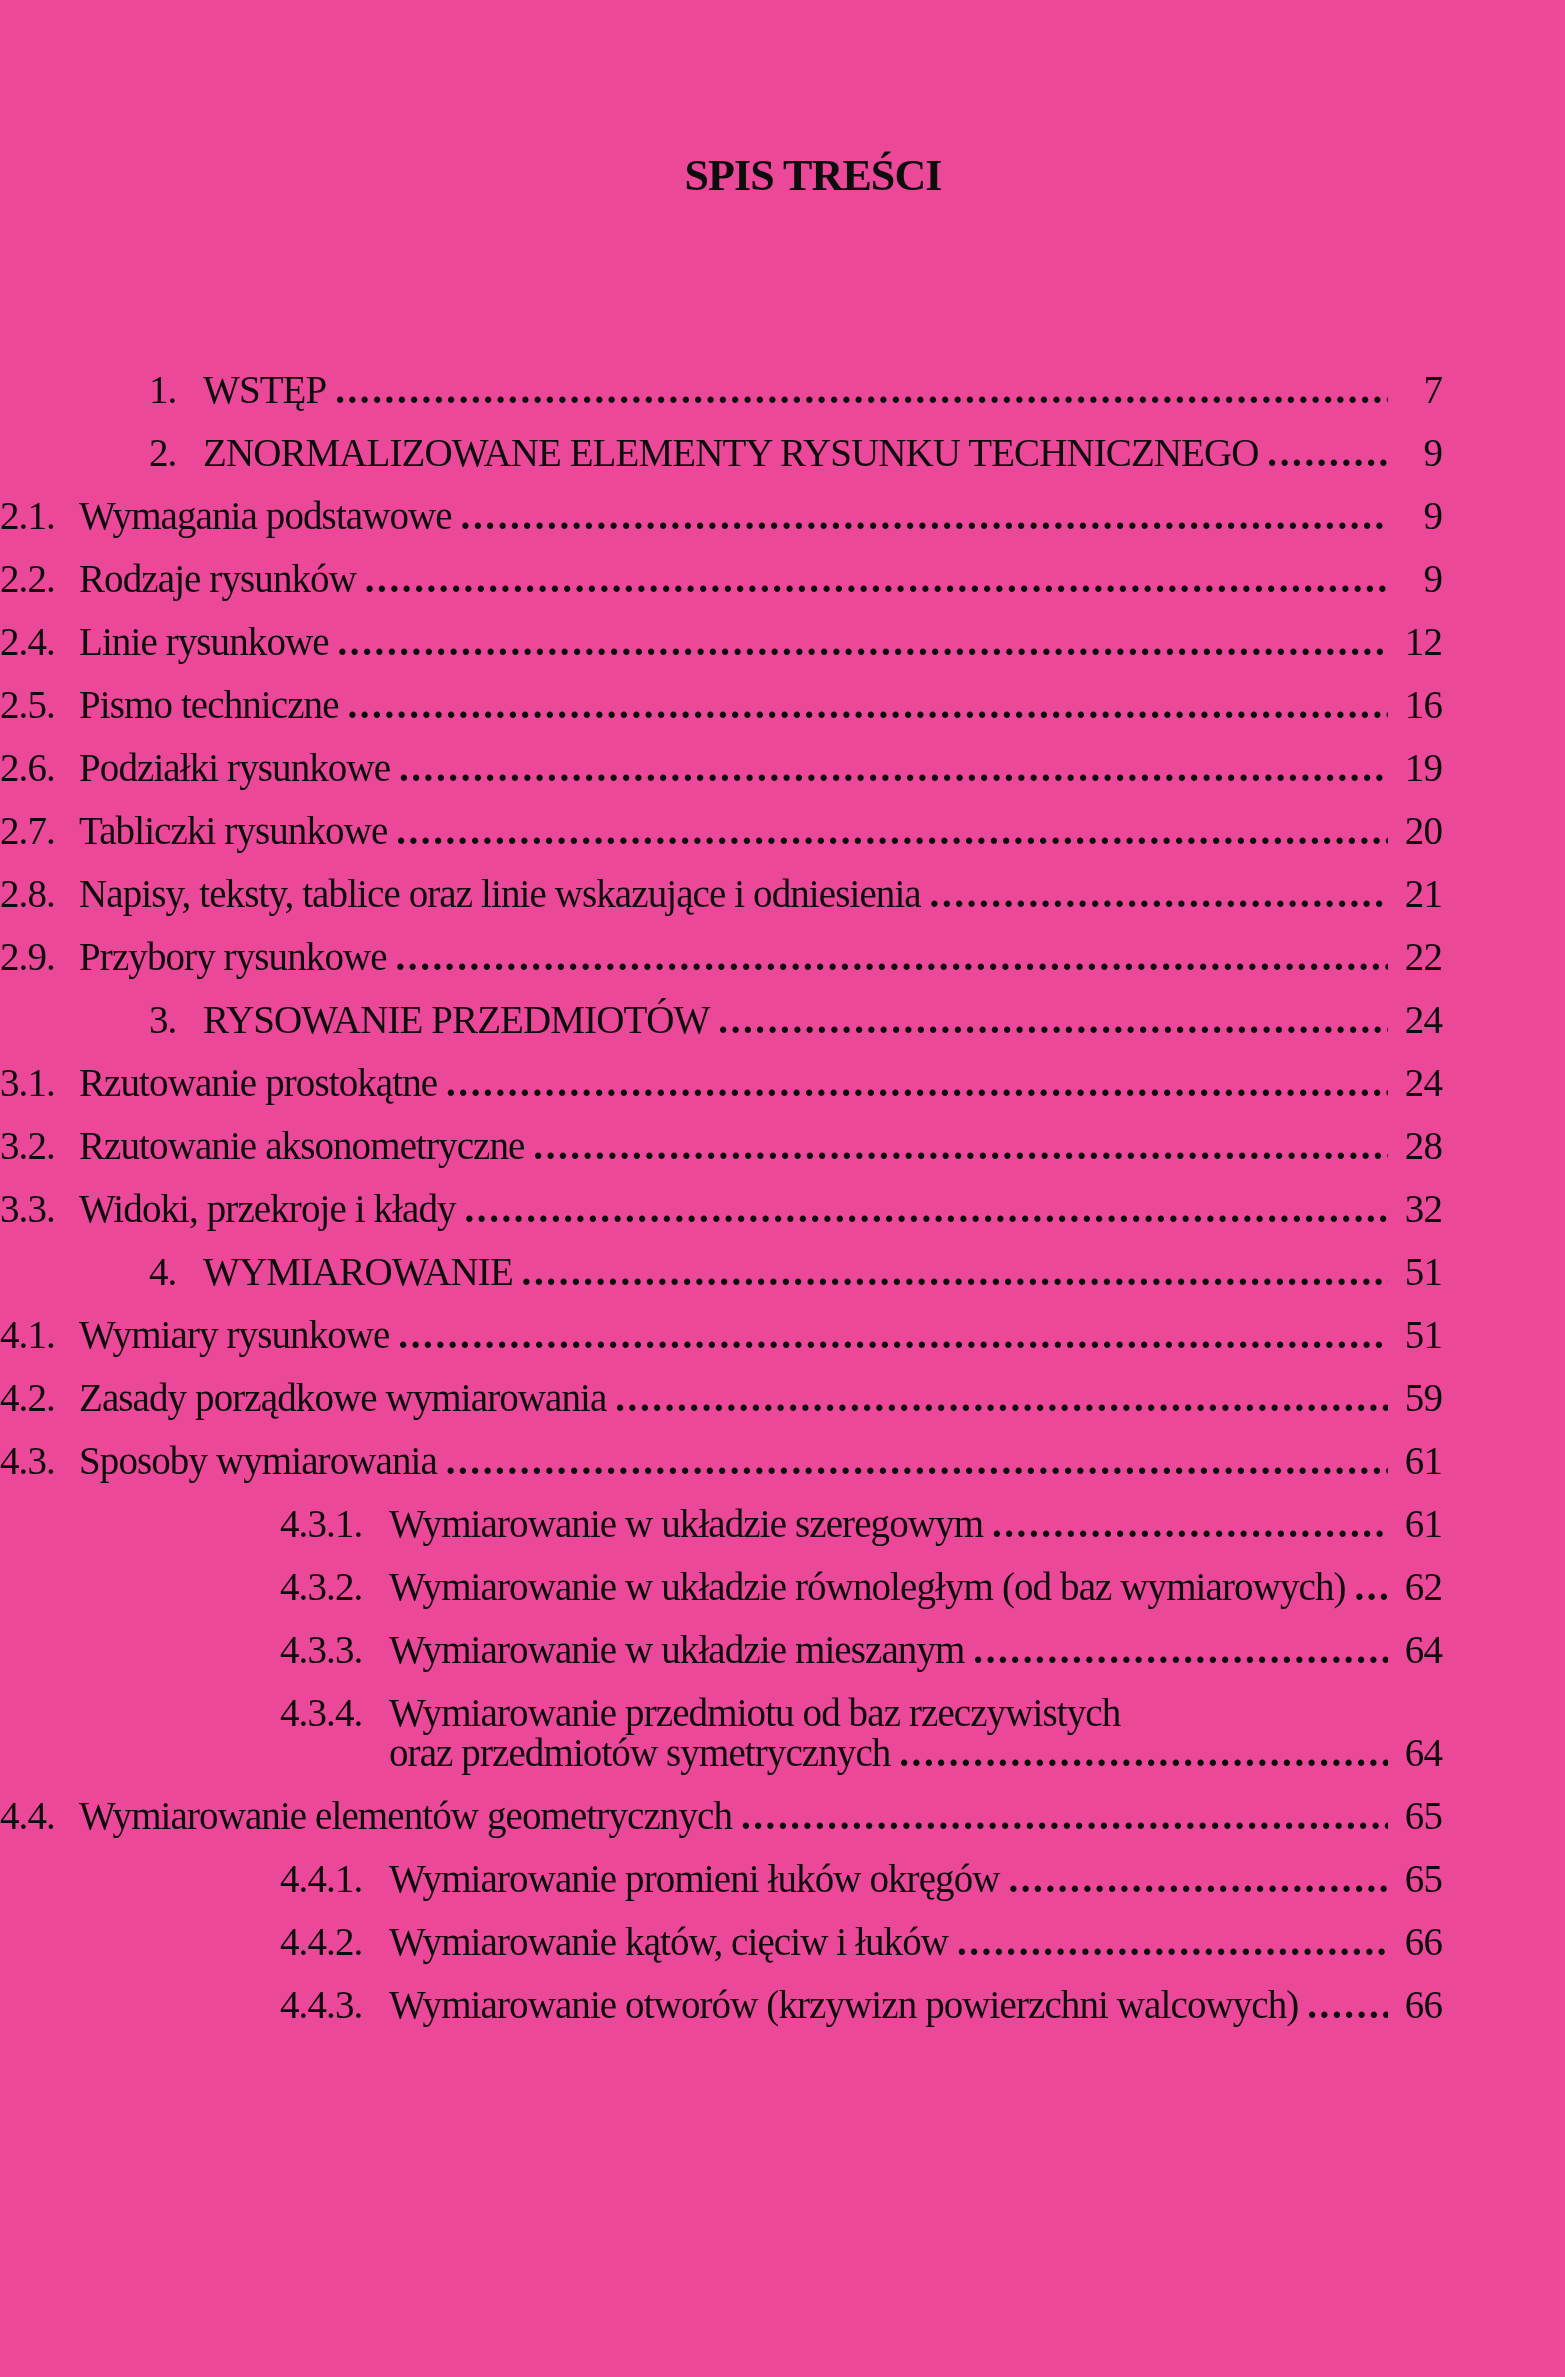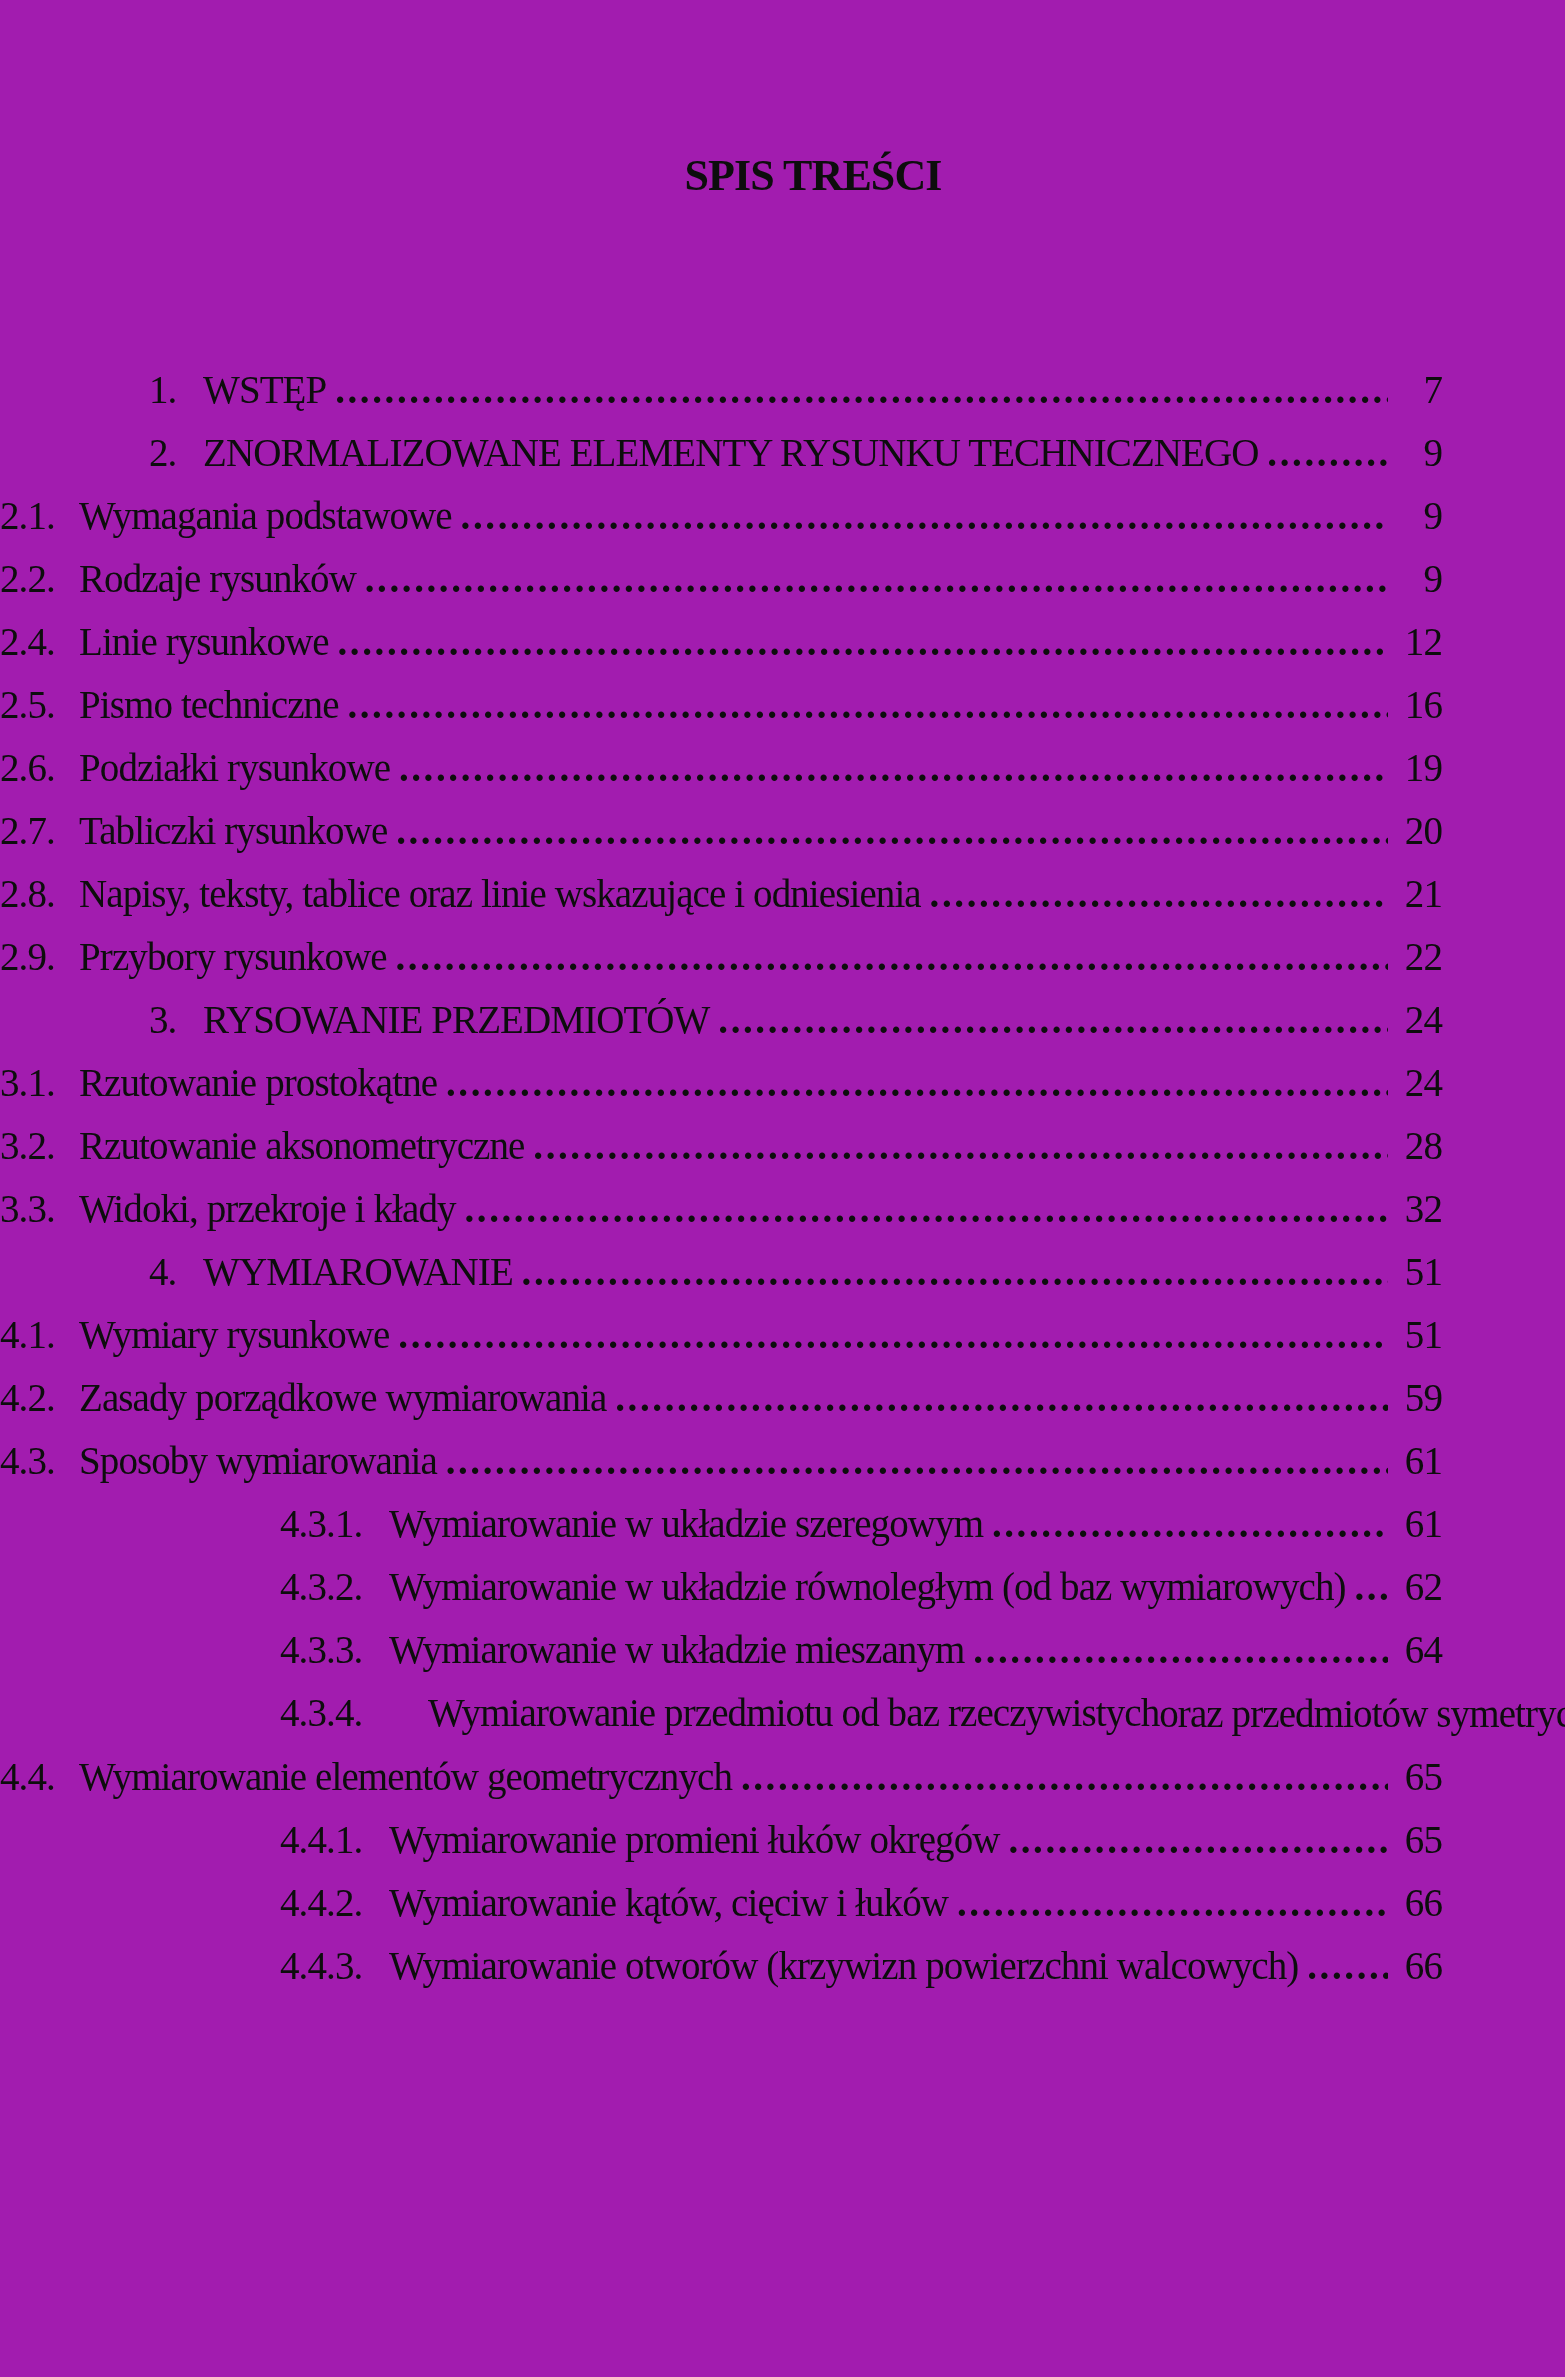--- a/index.html
+++ b/index.html
@@ -8,21 +8,21 @@
   }
   body {
     background: #e8e8e8;
     font-family: "Liberation Serif", serif;
   }
   .page {
     position: relative;
     width: 1565px;
     height: 2377px;
     margin: 0 auto;
-    background: #a21caf;
+    background: #ec4899;
     color: #0d0d0d;
     overflow: hidden;
   }
   .title {
     margin: 154px 0 0 0;
     padding-left: 61px;           
     text-align: center;
     font-size: 44px;
     line-height: 44px;
     font-weight: 700;
@@ -69,22 +69,21 @@
   .page-num {
     flex: 0 0 auto;
     min-width: 42px;
     text-align: right;
     white-space: nowrap;
   }
   .lines {
     flex: 1 1 0;
     min-width: 0;
     display: flex;
-    flex-direction: row;
-    margin-left: 39px;
+    flex-direction: column;
   }
   .lines .line2 {
     display: flex;
     align-items: baseline;
     margin-top: 0.9px;
   }
 </style>
 </head>
 <body>
 

